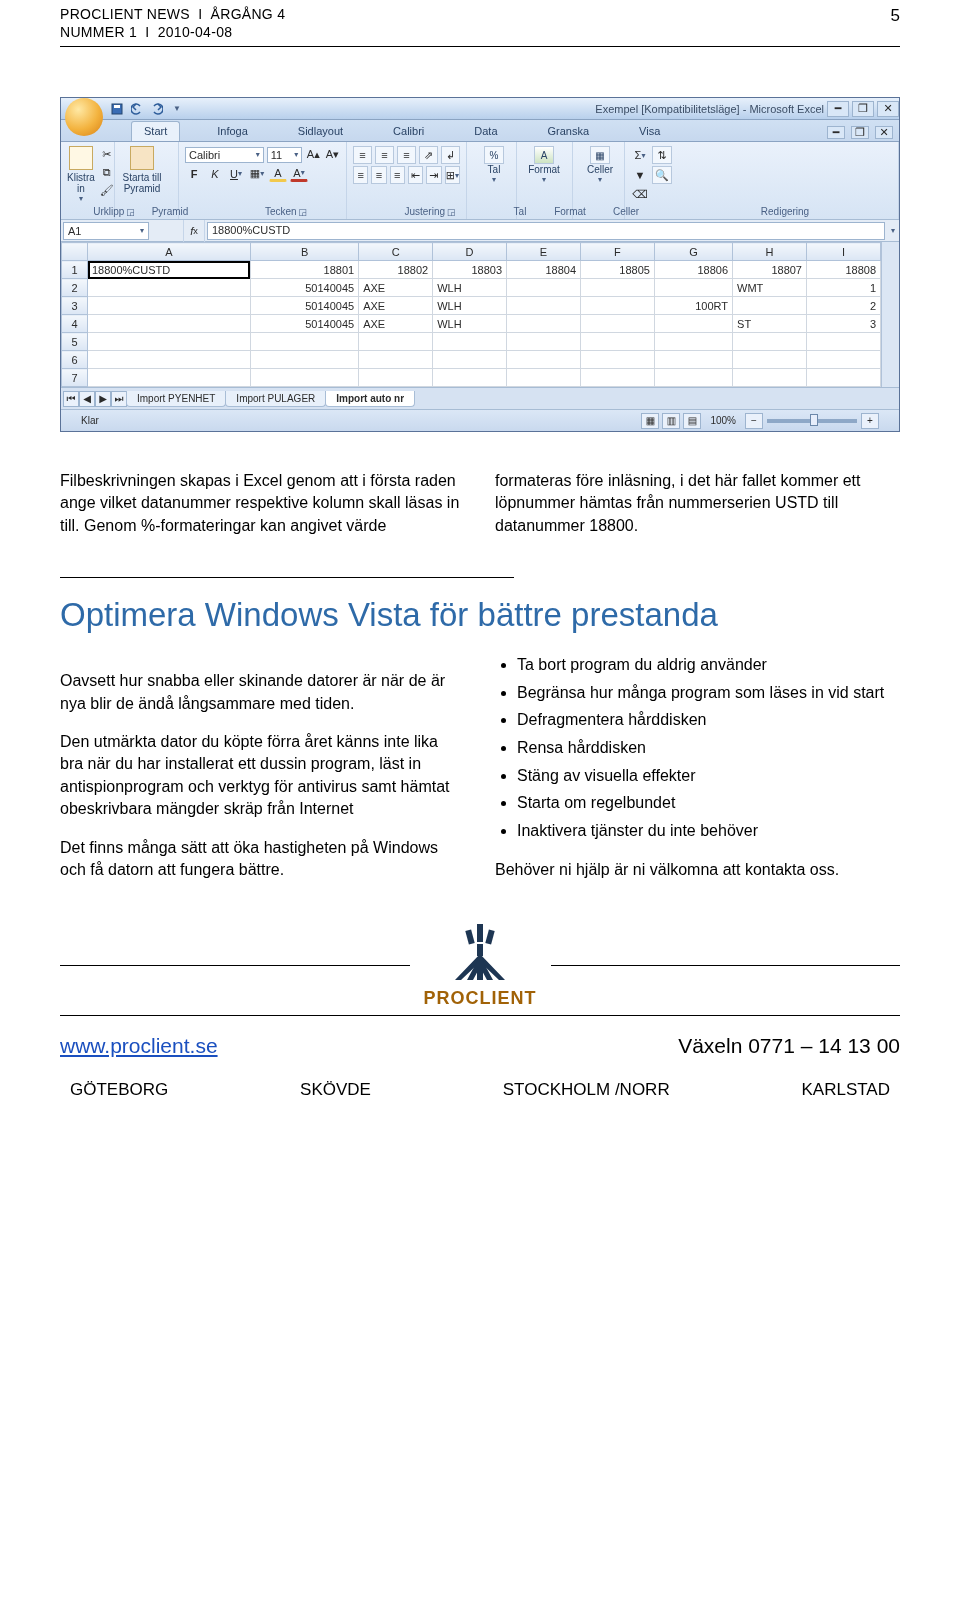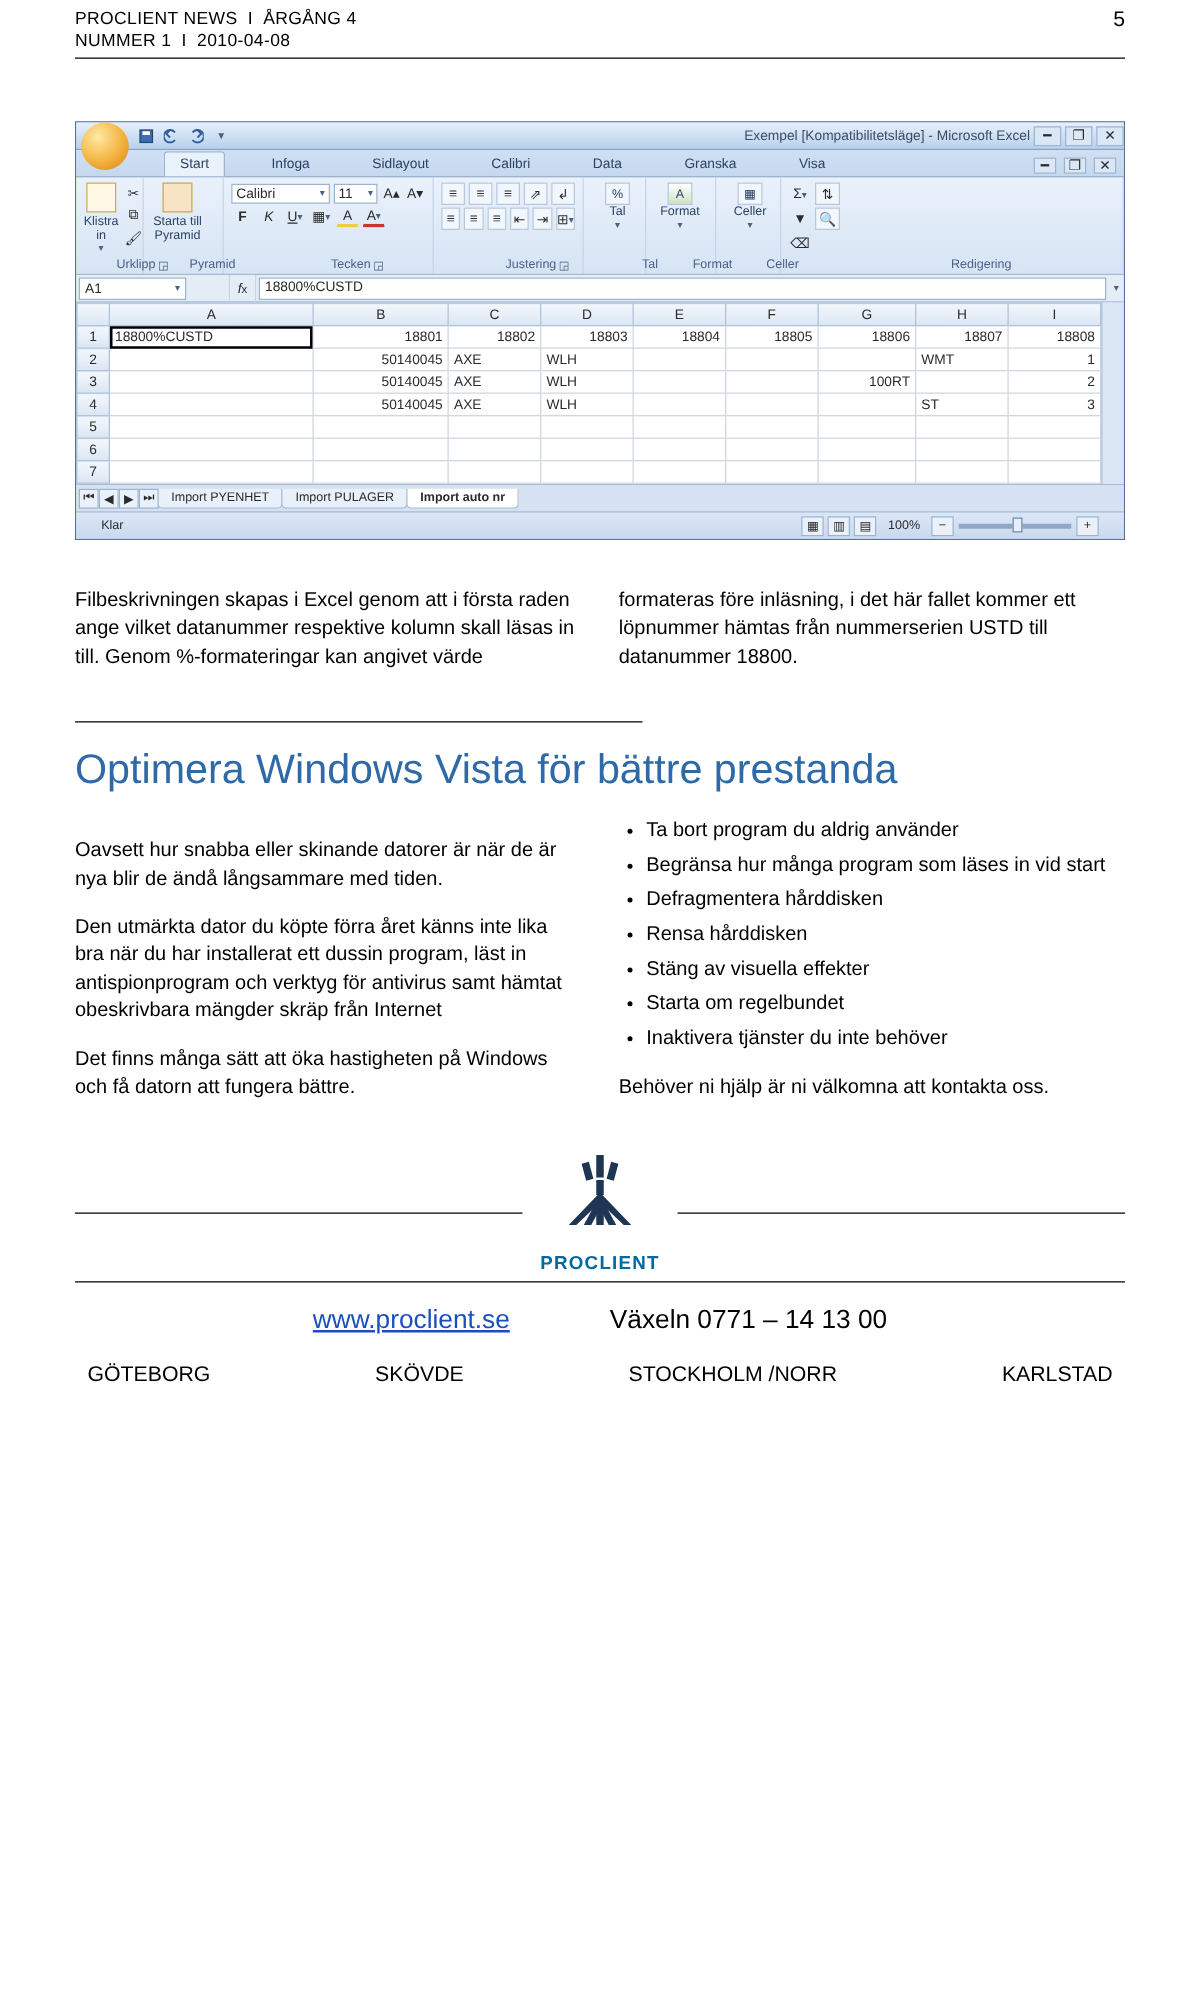--- a/index.html
+++ b/index.html
@@ -67,24 +67,24 @@
   .col-txt{flex:1;font-size:16px;line-height:1.4;}
   .divider{border:none;border-top:1px solid #000;margin:40px 0 18px;}
   h2.section{color:#2e6aa8;font-weight:400;font-size:33px;margin:0 0 20px;}
   ul.tips{margin:0;padding-left:22px;}
   ul.tips li{margin-bottom:6px;font-size:16px;line-height:1.35;}
 
   
   .logo-block{display:flex;align-items:center;margin:24px 0 6px;}
   .logo-line{flex:1;border-top:1px solid #000;}
   .logo{margin:0 14px;display:flex;flex-direction:column;align-items:center;}
-  .logo-txt{font-weight:700;color:#0369a1;letter-spacing:1px;font-size:15px;margin-top:20px;}
+  .logo-txt{font-weight:700;color:#a16207;letter-spacing:1px;font-size:18px;margin-top:6px;}
   .full-line{border:none;border-top:1px solid #000;margin:6px 0 18px;}
 
-  .footer-row{display:flex;gap:80px;font-size:21px;margin-bottom:22px;justify-content:center;}
+  .footer-row{display:flex;gap:80px;font-size:21px;margin-bottom:22px;justify-content:space-between;}
   .footer-row a{color:var(--link);text-decoration:underline;}
   .cities{display:flex;justify-content:space-between;font-size:17px;padding:0 10px 20px;}
 
   .chev{font-size:8px;color:#4a6185;}
   .tiny{font-size:9px;color:#4a6185;}
   .scroll-v{width:18px;background:#dbe6f4;border-left:1px solid #b0c2d9;}
 </style>
 </head>
 <body>
 

